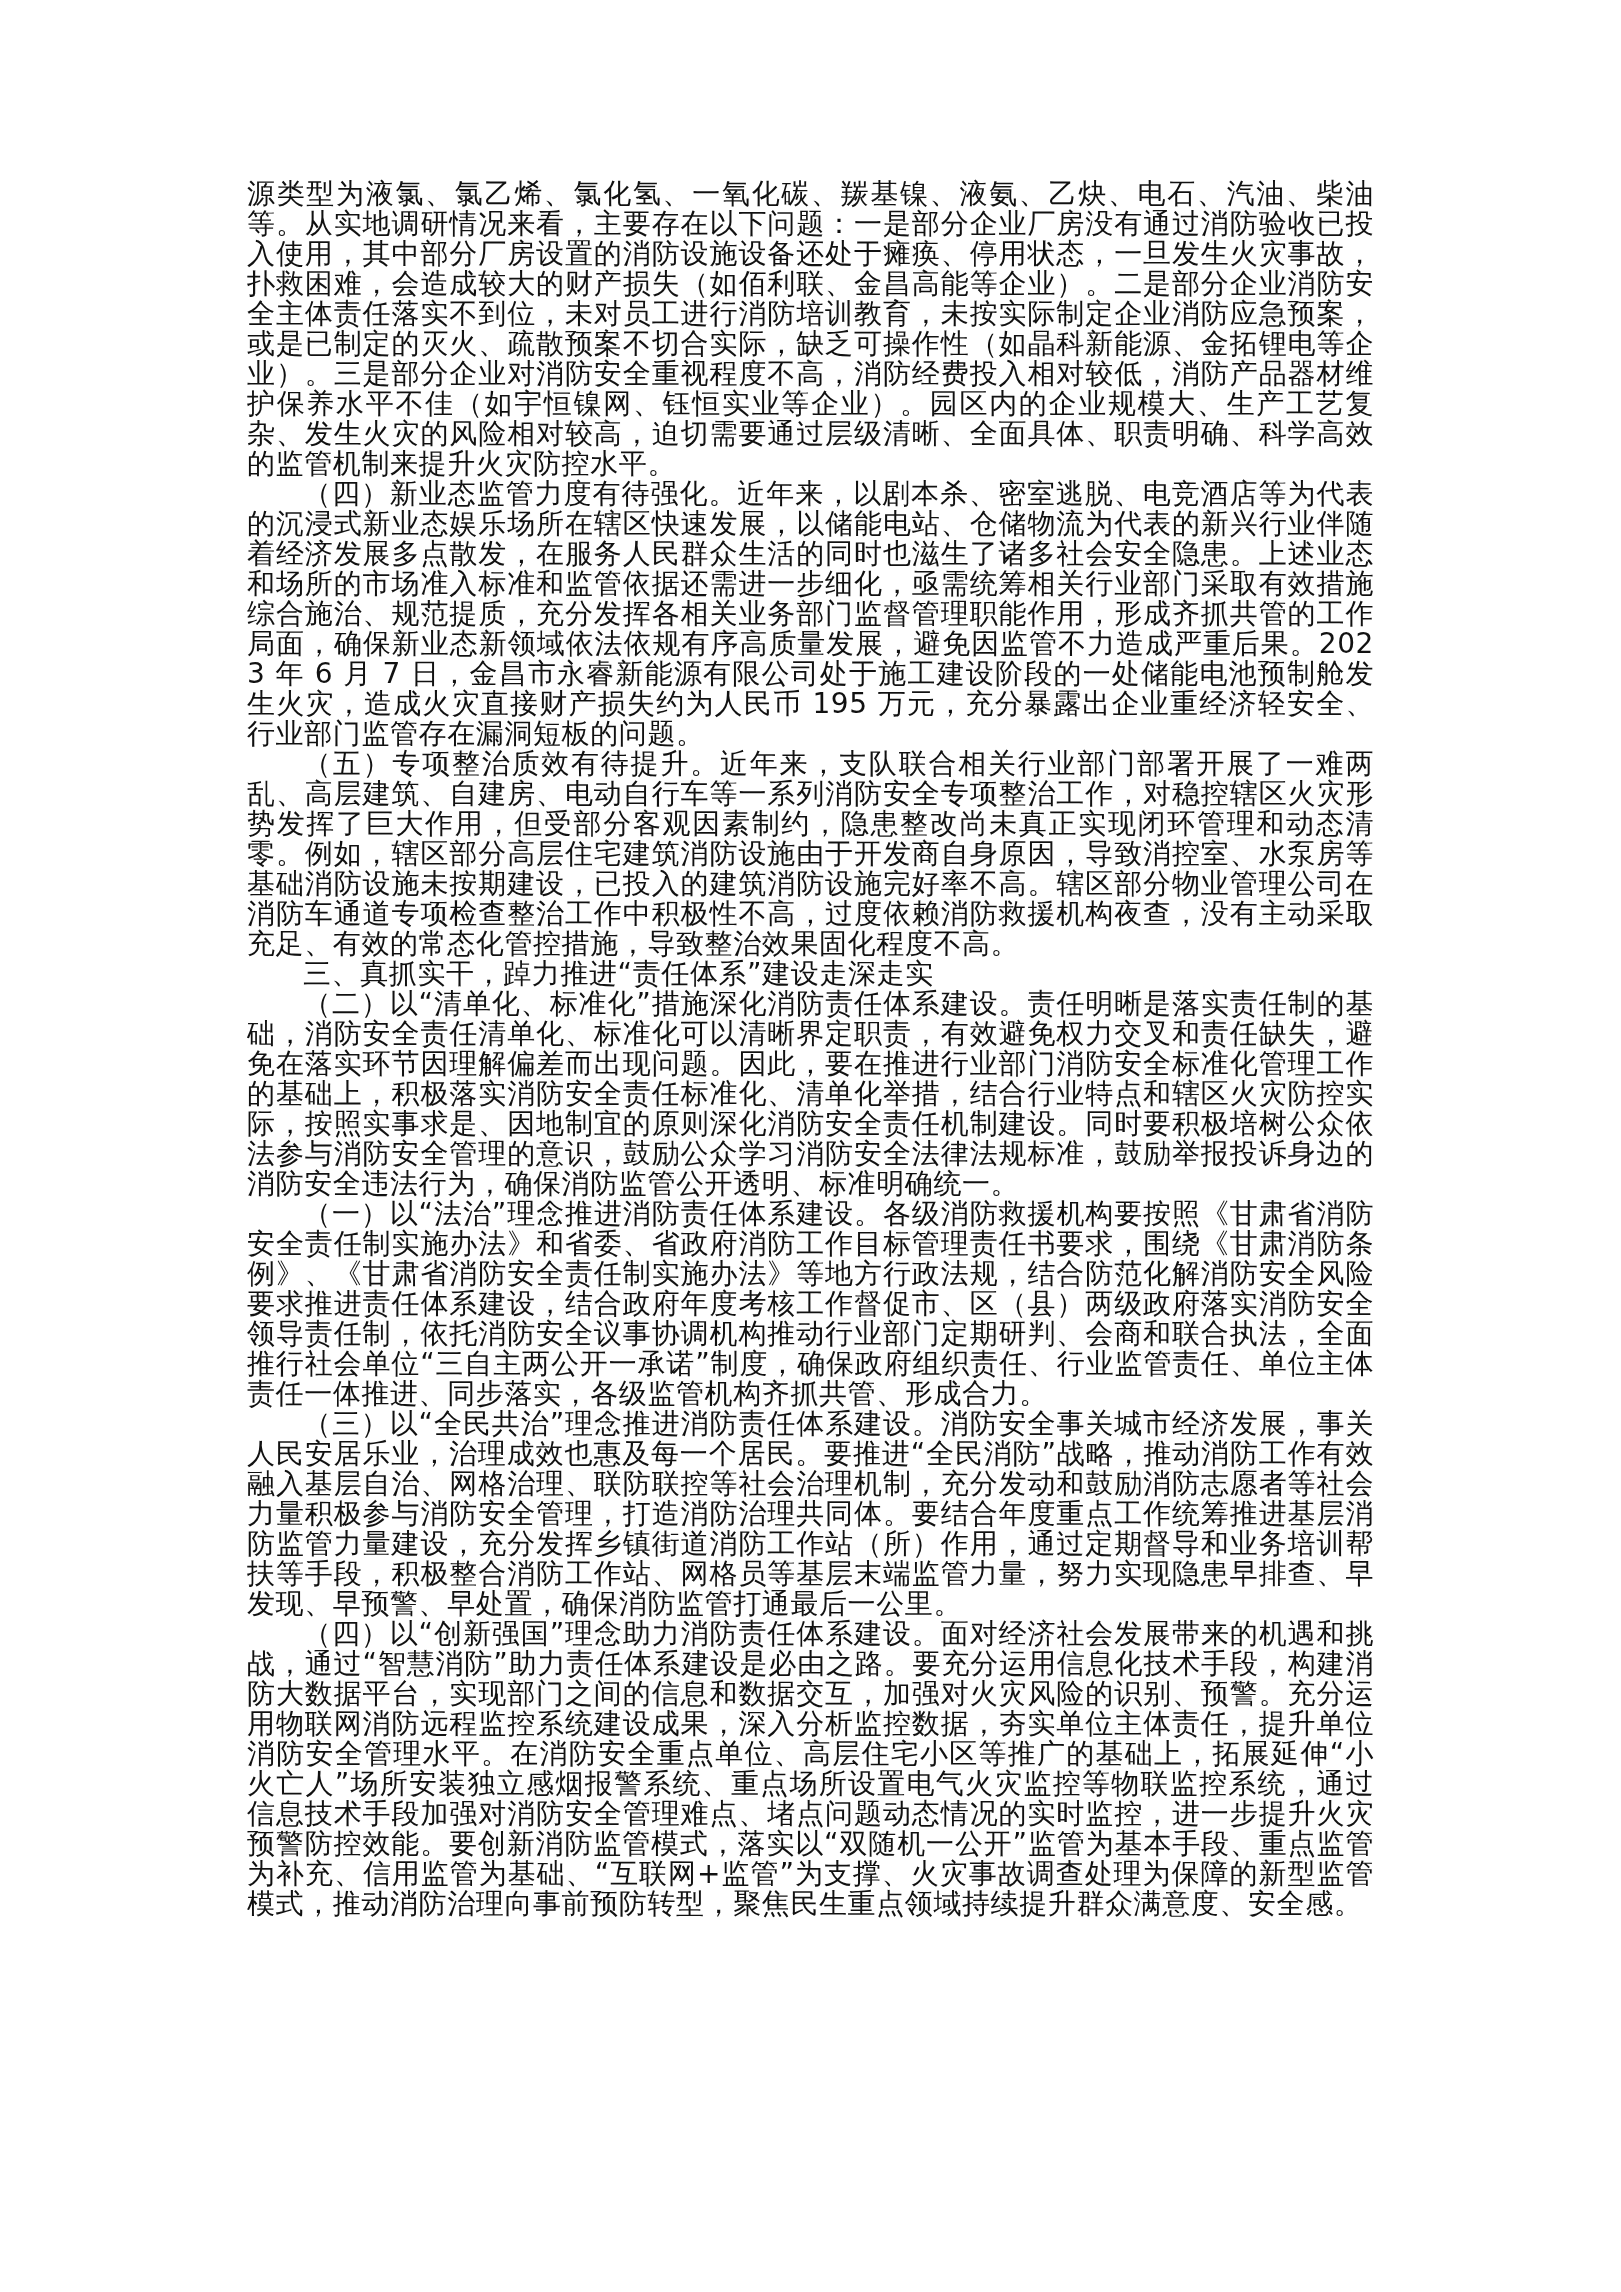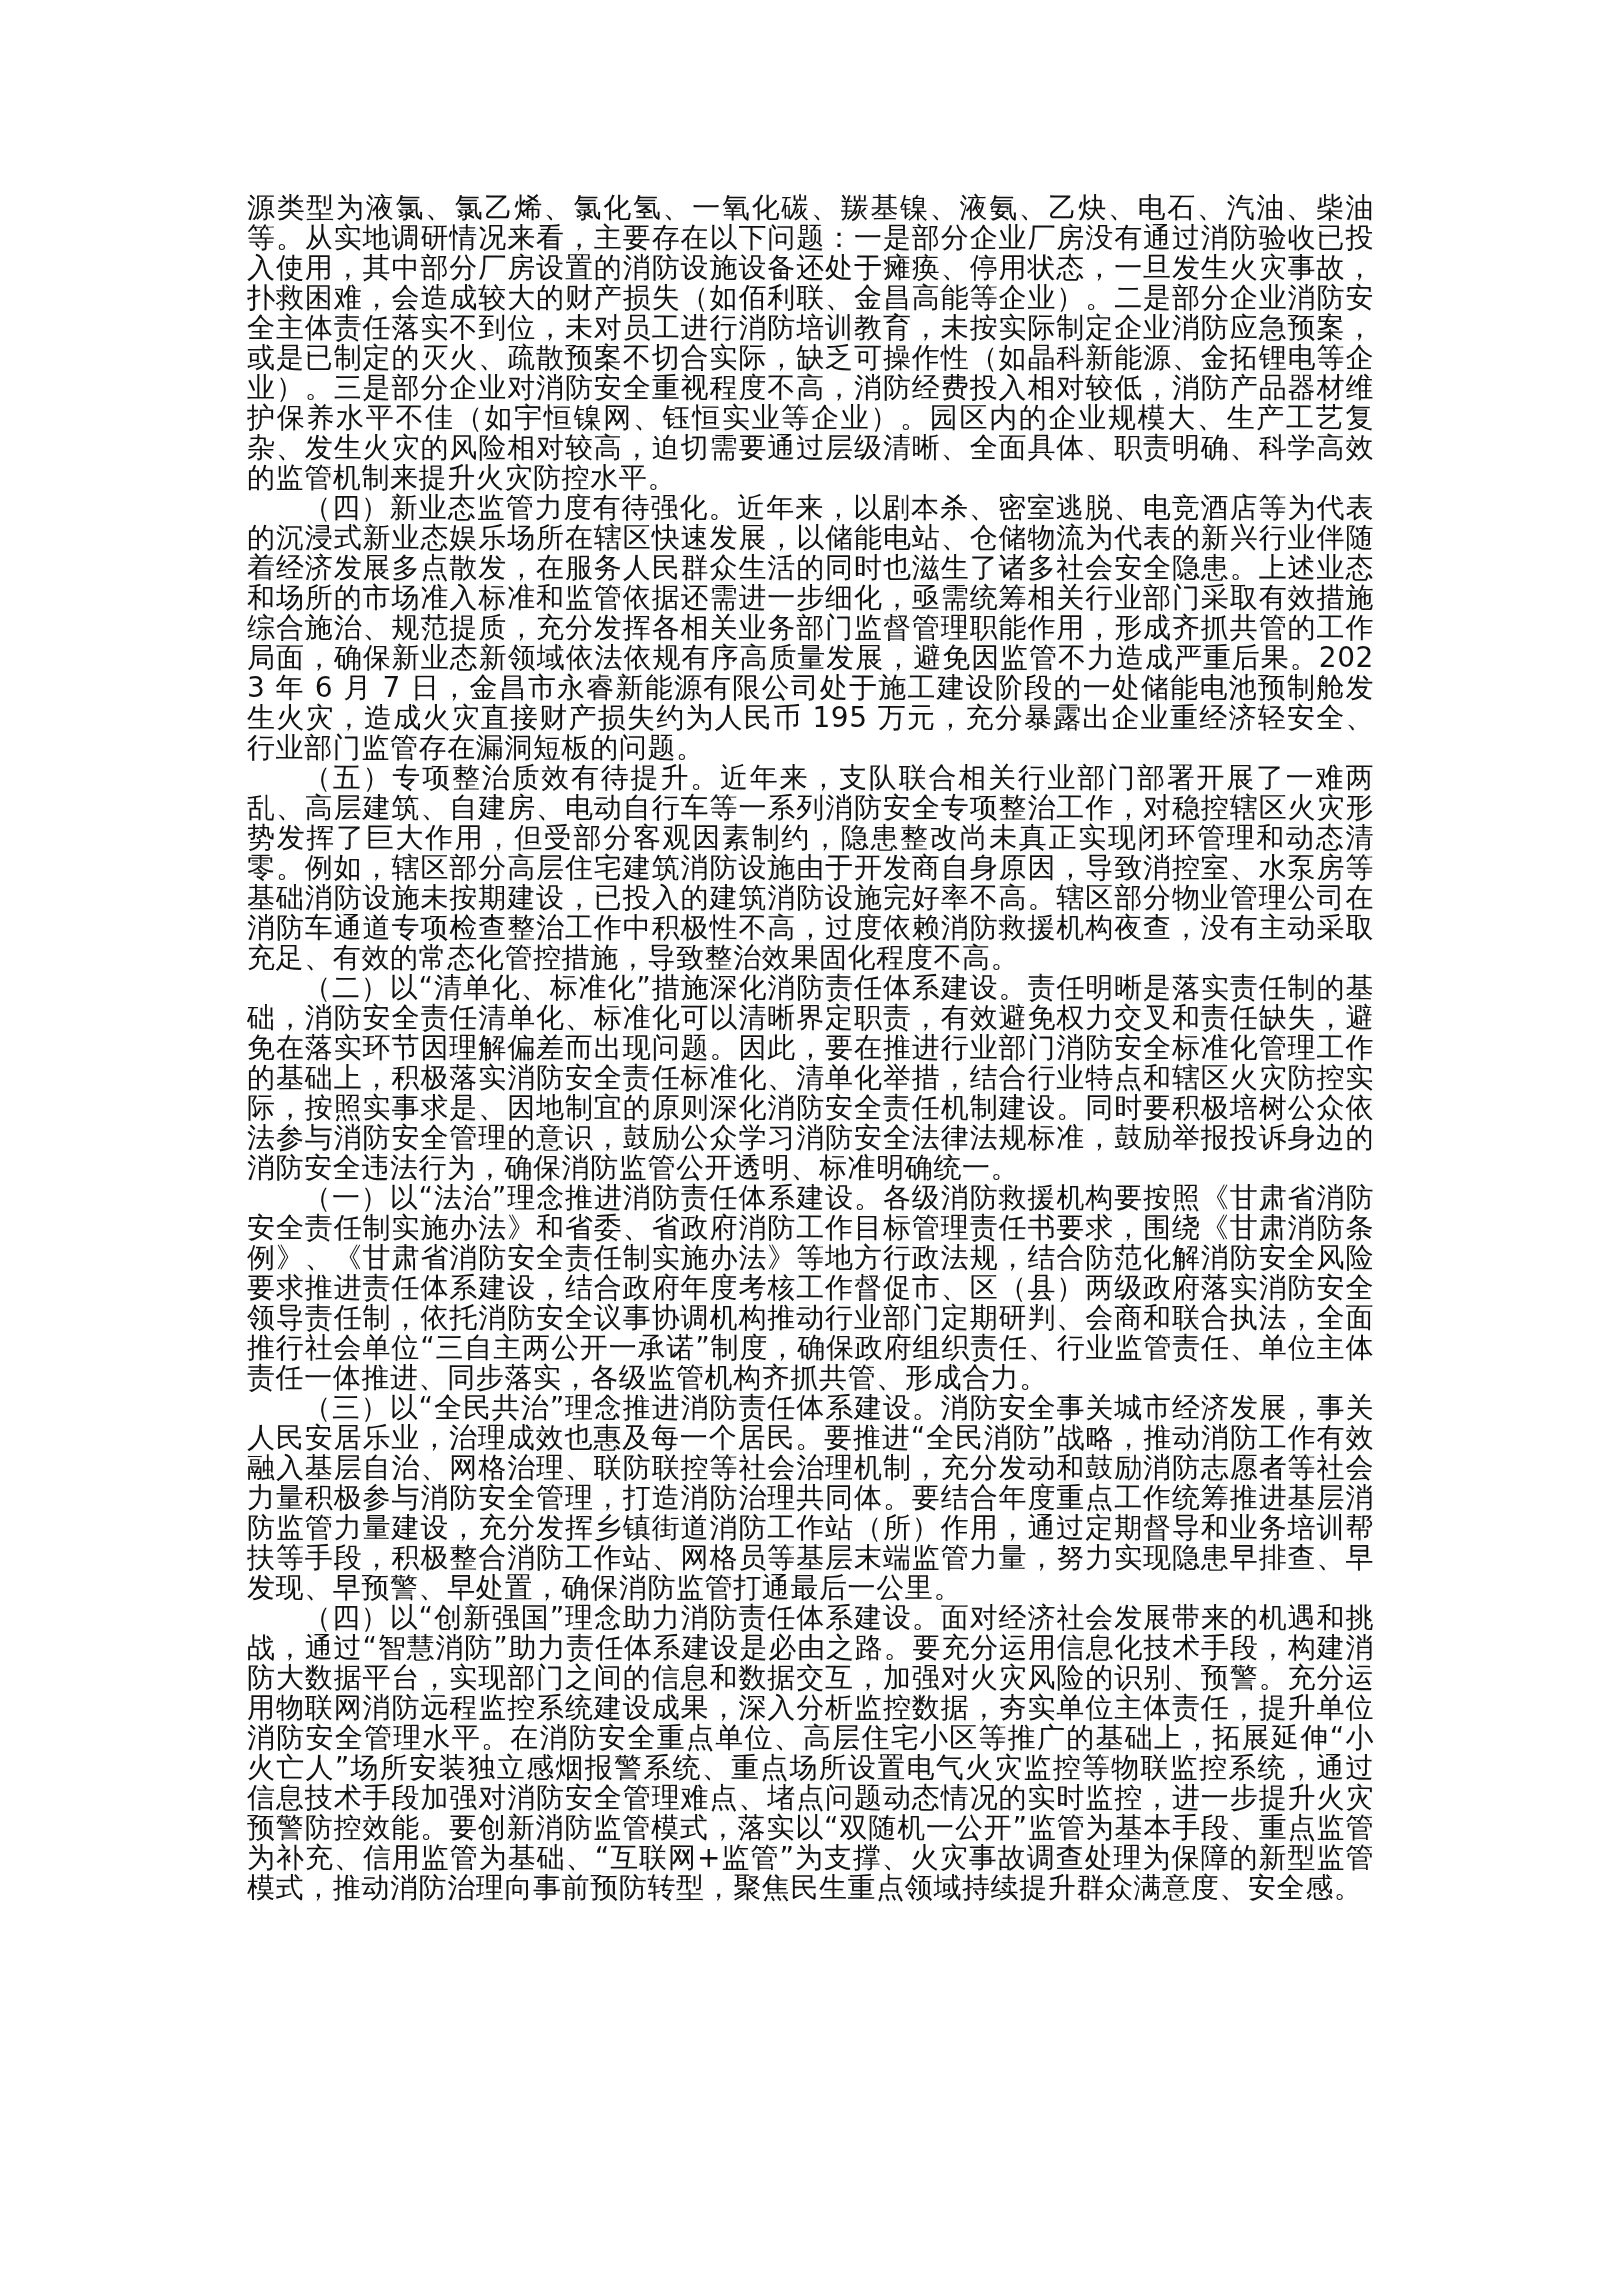--- a/index.html
+++ b/index.html
@@ -1,20 +1,20 @@
 <!DOCTYPE html>
 <html><head>
 <meta charset="utf-8">
 <style>
   html, body { margin: 0; padding: 0; background: #ffffff; }
   body { width: 1621px; height: 2293px; position: relative; overflow: hidden; }
   .page {
     position: absolute;
     left: 247px;
-    top: 193px;
+    top: 179px;
     width: 1127px;
     font-family: "DejaVu Sans", "Liberation Sans", sans-serif;
     font-size: 28px;
     line-height: 30px;
     color: #111111;
     letter-spacing: 0.6px;
   }
   .para {
     margin: 0;
     text-align: justify;
@@ -24,18 +24,19 @@
   .indent { text-indent: 2em; }
   .heading { text-indent: 2em; }
 </style>
 </head>
 <body>
 
 <div class="page">
   <p class="para">源类型为液氯、氯乙烯、氯化氢、一氧化碳、羰基镍、液氨、乙炔、电石、汽油、柴油等。从实地调研情况来看，主要存在以下问题：一是部分企业厂房没有通过消防验收已投入使用，其中部分厂房设置的消防设施设备还处于瘫痪、停用状态，一旦发生火灾事故，扑救困难，会造成较大的财产损失（如佰利联、金昌高能等企业）。二是部分企业消防安全主体责任落实不到位，未对员工进行消防培训教育，未按实际制定企业消防应急预案，或是已制定的灭火、疏散预案不切合实际，缺乏可操作性（如晶科新能源、金拓锂电等企业）。三是部分企业对消防安全重视程度不高，消防经费投入相对较低，消防产品器材维护保养水平不佳（如宇恒镍网、钰恒实业等企业）。园区内的企业规模大、生产工艺复杂、发生火灾的风险相对较高，迫切需要通过层级清晰、全面具体、职责明确、科学高效的监管机制来提升火灾防控水平。</p>
   <p class="para indent">（四）新业态监管力度有待强化。近年来，以剧本杀、密室逃脱、电竞酒店等为代表的沉浸式新业态娱乐场所在辖区快速发展，以储能电站、仓储物流为代表的新兴行业伴随着经济发展多点散发，在服务人民群众生活的同时也滋生了诸多社会安全隐患。上述业态和场所的市场准入标准和监管依据还需进一步细化，亟需统筹相关行业部门采取有效措施综合施治、规范提质，充分发挥各相关业务部门监督管理职能作用，形成齐抓共管的工作局面，确保新业态新领域依法依规有序高质量发展，避免因监管不力造成严重后果。2023 年 6 月 7 日，金昌市永睿新能源有限公司处于施工建设阶段的一处储能电池预制舱发生火灾，造成火灾直接财产损失约为人民币 195 万元，充分暴露出企业重经济轻安全、行业部门监管存在漏洞短板的问题。</p>
   <p class="para indent">（五）专项整治质效有待提升。近年来，支队联合相关行业部门部署开展了一难两乱、高层建筑、自建房、电动自行车等一系列消防安全专项整治工作，对稳控辖区火灾形势发挥了巨大作用，但受部分客观因素制约，隐患整改尚未真正实现闭环管理和动态清零。例如，辖区部分高层住宅建筑消防设施由于开发商自身原因，导致消控室、水泵房等基础消防设施未按期建设，已投入的建筑消防设施完好率不高。辖区部分物业管理公司在消防车通道专项检查整治工作中积极性不高，过度依赖消防救援机构夜查，没有主动采取充足、有效的常态化管控措施，导致整治效果固化程度不高。</p>
+  <p class="para heading">三、真抓实干，踔力推进“责任体系”建设走深走实</p>
   <p class="para indent">（二）以“清单化、标准化”措施深化消防责任体系建设。责任明晰是落实责任制的基础，消防安全责任清单化、标准化可以清晰界定职责，有效避免权力交叉和责任缺失，避免在落实环节因理解偏差而出现问题。因此，要在推进行业部门消防安全标准化管理工作的基础上，积极落实消防安全责任标准化、清单化举措，结合行业特点和辖区火灾防控实际，按照实事求是、因地制宜的原则深化消防安全责任机制建设。同时要积极培树公众依法参与消防安全管理的意识，鼓励公众学习消防安全法律法规标准，鼓励举报投诉身边的消防安全违法行为，确保消防监管公开透明、标准明确统一。</p>
   <p class="para indent">（一）以“法治”理念推进消防责任体系建设。各级消防救援机构要按照《甘肃省消防安全责任制实施办法》和省委、省政府消防工作目标管理责任书要求，围绕《甘肃消防条例》、《甘肃省消防安全责任制实施办法》等地方行政法规，结合防范化解消防安全风险要求推进责任体系建设，结合政府年度考核工作督促市、区（县）两级政府落实消防安全领导责任制，依托消防安全议事协调机构推动行业部门定期研判、会商和联合执法，全面推行社会单位“三自主两公开一承诺”制度，确保政府组织责任、行业监管责任、单位主体责任一体推进、同步落实，各级监管机构齐抓共管、形成合力。</p>
   <p class="para indent">（三）以“全民共治”理念推进消防责任体系建设。消防安全事关城市经济发展，事关人民安居乐业，治理成效也惠及每一个居民。要推进“全民消防”战略，推动消防工作有效融入基层自治、网格治理、联防联控等社会治理机制，充分发动和鼓励消防志愿者等社会力量积极参与消防安全管理，打造消防治理共同体。要结合年度重点工作统筹推进基层消防监管力量建设，充分发挥乡镇街道消防工作站（所）作用，通过定期督导和业务培训帮扶等手段，积极整合消防工作站、网格员等基层末端监管力量，努力实现隐患早排查、早发现、早预警、早处置，确保消防监管打通最后一公里。</p>
   <p class="para indent">（四）以“创新强国”理念助力消防责任体系建设。面对经济社会发展带来的机遇和挑战，通过“智慧消防”助力责任体系建设是必由之路。要充分运用信息化技术手段，构建消防大数据平台，实现部门之间的信息和数据交互，加强对火灾风险的识别、预警。充分运用物联网消防远程监控系统建设成果，深入分析监控数据，夯实单位主体责任，提升单位消防安全管理水平。在消防安全重点单位、高层住宅小区等推广的基础上，拓展延伸“小火亡人”场所安装独立感烟报警系统、重点场所设置电气火灾监控等物联监控系统，通过信息技术手段加强对消防安全管理难点、堵点问题动态情况的实时监控，进一步提升火灾预警防控效能。要创新消防监管模式，落实以“双随机一公开”监管为基本手段、重点监管为补充、信用监管为基础、“互联网+监管”为支撑、火灾事故调查处理为保障的新型监管模式，推动消防治理向事前预防转型，聚焦民生重点领域持续提升群众满意度、安全感。</p>
 </div>
 
 
 </body></html>

